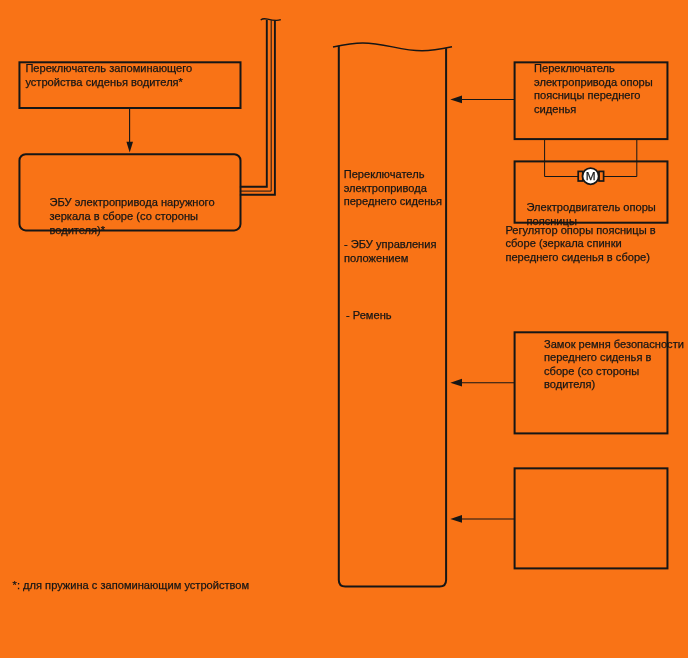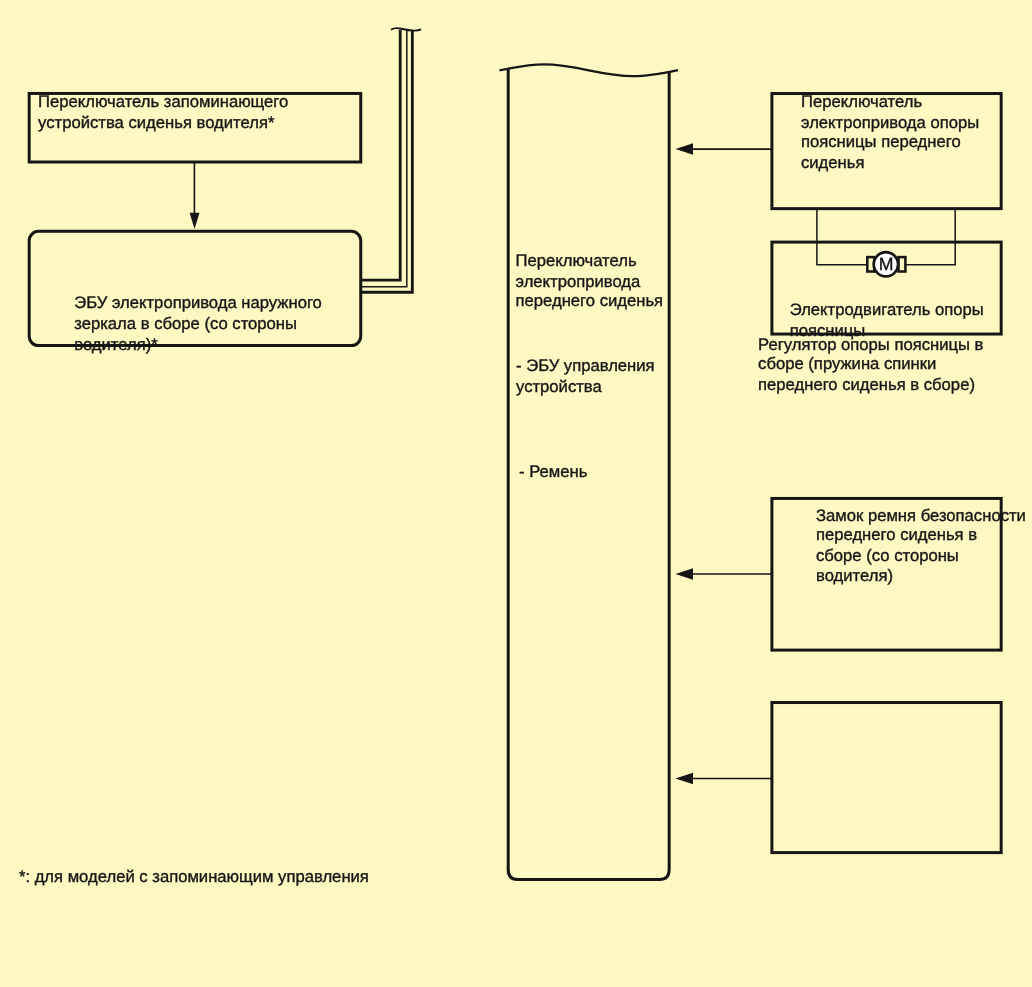--- a/index.html
+++ b/index.html
@@ -1,17 +1,17 @@
 <!DOCTYPE html>
 <html><head>
 <meta charset="utf-8">
 <style>
   html,body{margin:0;padding:0;background:#fff;}
   body{width:688px;height:658px;font-family:"Liberation Sans",sans-serif;overflow:hidden;}
-  #stage{position:relative;width:688px;height:658px;background:#fef9c3;}
+  #stage{position:relative;width:688px;height:658px;background:#f97316;}
   .lbl{position:absolute;font-size:11.1px;line-height:13.6px;color:#161616;
        white-space:pre-line;transform:translateZ(0);-webkit-text-stroke:0.25px #161616;}
   svg.layer{position:absolute;left:0;top:0;width:688px;height:658px;}
 </style>
 </head>
 <body>
 
 <div id="stage">
 
   <svg class="layer" viewBox="0 0 688 658" xmlns="http://www.w3.org/2000/svg">
@@ -58,41 +58,41 @@
 
   <div class="lbl" style="left:49.5px;top:156.4px;width:180px;margin-top:40px;">ЭБУ электропривода наружного
 зеркала в сборе (со стороны
 водителя)*</div>
 
   <div class="lbl" style="left:343.7px;top:168.2px;width:104px;">Переключатель
 электропривода
 переднего сиденья</div>
 
   <div class="lbl" style="left:344.0px;top:238.0px;width:104px;">- ЭБУ управления
-устройства</div>
+положением</div>
 
   <div class="lbl" style="left:346.0px;top:309.0px;width:104px;">- Ремень</div>
 
   <div class="lbl" style="left:534.0px;top:62.3px;width:142px;">Переключатель
 электропривода опоры
 поясницы переднего
 сиденья</div>
 
   <div class="lbl" style="left:526.5px;top:201px;width:145px;">Электродвигатель опоры
 поясницы</div>
 
   <div class="lbl" style="left:505.4px;top:223.9px;width:178px;">Регулятор опоры поясницы в
-сборе (пружина спинки
+сборе (зеркала спинки
 переднего сиденья в сборе)</div>
 
   <div class="lbl" style="left:544px;top:337.7px;width:150px;">Замок ремня безопасности
 переднего сиденья в
 сборе (со стороны
 водителя)</div>
 
 
   <div class="lbl" style="left:585.7px;top:170.1px;width:10px;text-align:center;font-size:11.8px;line-height:12px;">M</div>
 
   <div class="lbl" style="left:12.6px;top:579.4px;width:320px;white-space:nowrap;">
-    <span>*</span><span>: для моделей с запоминающим управления</span>
+    <span>*</span><span>: для пружина с запоминающим устройством</span>
   </div>
 
 </div>
 
 </body></html>

